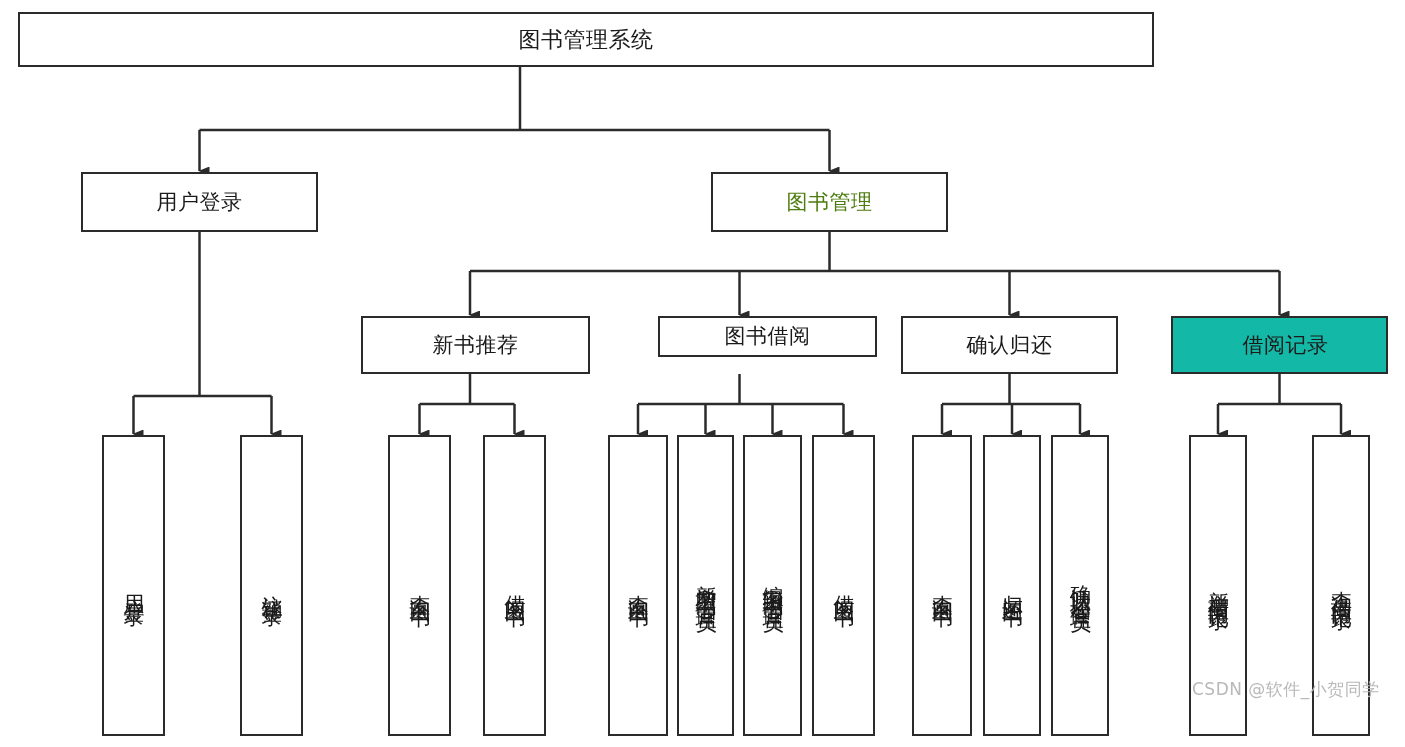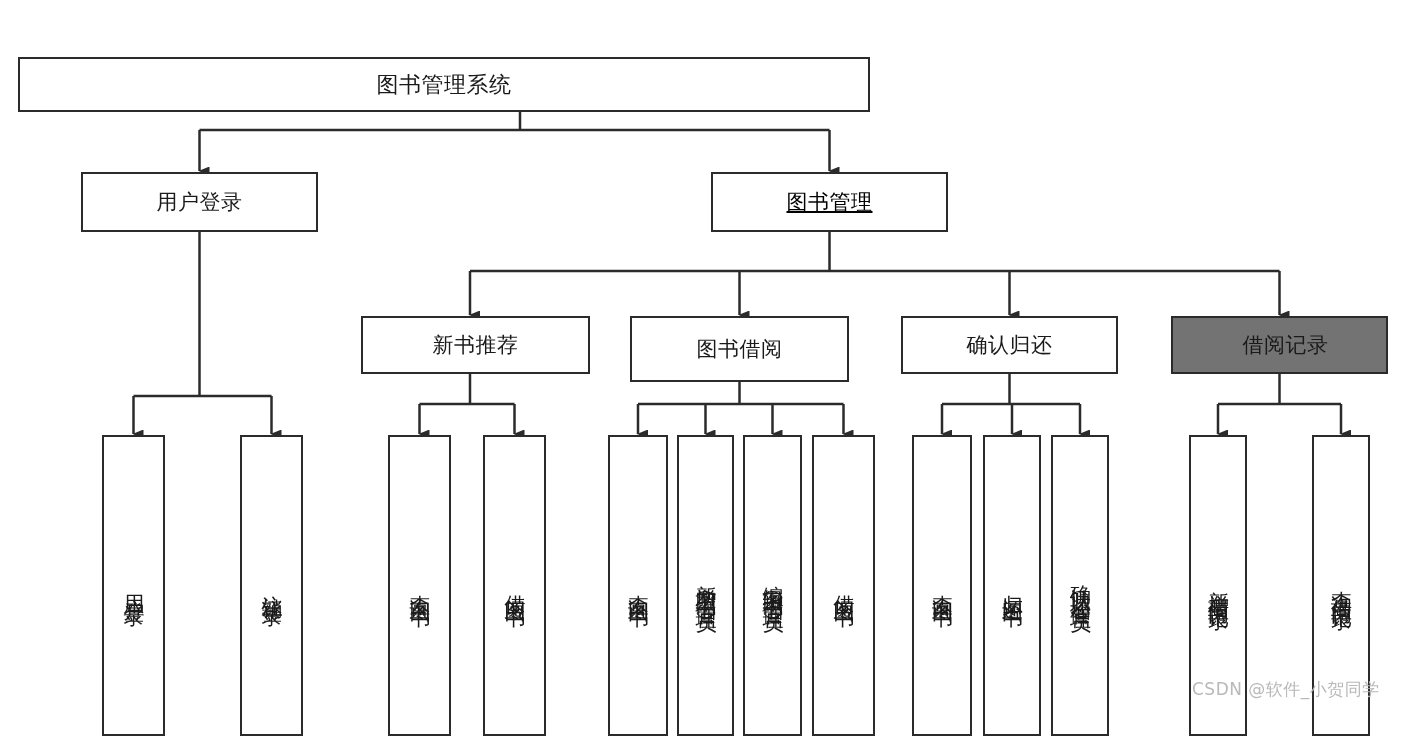--- a/index.html
+++ b/index.html
@@ -107,39 +107,39 @@
         <line x1="942" y1="404" x2="942" y2="434" stroke="#2b2b2b" stroke-width="2.5" marker-end="url(#arrowhead)"></line>
         <line x1="1012" y1="404" x2="1012" y2="434" stroke="#2b2b2b" stroke-width="2.5" marker-end="url(#arrowhead)"></line>
         <line x1="1080" y1="404" x2="1080" y2="434" stroke="#2b2b2b" stroke-width="2.5" marker-end="url(#arrowhead)"></line>
         <line x1="1279.5" y1="374" x2="1279.5" y2="404" stroke="#2b2b2b" stroke-width="2.5"></line>
         <line x1="1218" y1="404" x2="1341" y2="404" stroke="#2b2b2b" stroke-width="2.5"></line>
         <line x1="1218" y1="404" x2="1218" y2="434" stroke="#2b2b2b" stroke-width="2.5" marker-end="url(#arrowhead)"></line>
         <line x1="1341" y1="404" x2="1341" y2="434" stroke="#2b2b2b" stroke-width="2.5" marker-end="url(#arrowhead)"></line>
       </g>
   </svg>
   <div id="nodes-layer">
-      <div class="node-box horizontal root" style="left: 18px; top: 12px; width: 852px; height: 55px; border-color: rgb(43, 43, 43); background: rgb(255, 255, 255); margin-top: 45px;">
+      <div class="node-box horizontal root" style="left: 18px; top: 12px; width: 1136px; height: 55px; border-color: rgb(43, 43, 43); background: rgb(255, 255, 255);">
         <span class="node-label" style="color: rgb(26, 26, 26);">图书管理系统</span>
       </div>
       <div class="node-box horizontal" style="left: 81px; top: 172px; width: 237px; height: 60px; border-color: rgb(43, 43, 43); background: rgb(255, 255, 255);">
         <span class="node-label" style="color: rgb(26, 26, 26);">用户登录</span>
       </div>
       <div class="node-box horizontal" style="left: 711px; top: 172px; width: 237px; height: 60px; border-color: rgb(43, 43, 43); background: rgb(255, 255, 255);">
-        <span class="node-label" style="color: #000000; text-decoration: underline;">图书管理</span>
+        <span class="node-label" style="color: #4d7c0f;">图书管理</span>
       </div>
       <div class="node-box horizontal" style="left: 361px; top: 316px; width: 229px; height: 58px; border-color: rgb(43, 43, 43); background: rgb(255, 255, 255);">
         <span class="node-label" style="color: rgb(26, 26, 26);">新书推荐</span>
       </div>
-      <div class="node-box horizontal" style="left: 630px; top: 316px; width: 219px; height: 66px; border-color: rgb(43, 43, 43); background: rgb(255, 255, 255);">
+      <div class="node-box horizontal" style="left: 658px; top: 316px; width: 219px; height: 41px; border-color: rgb(43, 43, 43); background: rgb(255, 255, 255);">
         <span class="node-label" style="color: rgb(26, 26, 26);">图书借阅</span>
       </div>
       <div class="node-box horizontal" style="left: 901px; top: 316px; width: 217px; height: 58px; border-color: rgb(43, 43, 43); background: rgb(255, 255, 255);">
         <span class="node-label" style="color: rgb(26, 26, 26);">确认归还</span>
       </div>
-      <div class="node-box horizontal" style="left: 1171px; top: 316px; width: 217px; height: 58px; border-color: rgb(43, 43, 43); background: #737373; padding-left: 12px;">
+      <div class="node-box horizontal" style="left: 1171px; top: 316px; width: 217px; height: 58px; border-color: rgb(43, 43, 43); background: #14b8a6; padding-left: 12px;">
         <span class="node-label" style="color: rgb(26, 26, 26);">借阅记录</span>
       </div>
       <div class="node-box vertical" style="left: 102px; top: 435px; width: 63px; height: 301px; border-color: rgb(43, 43, 43); background: rgb(255, 255, 255);">
         <span class="node-label" style="color: rgb(26, 26, 26);">用户登录</span>
       </div>
       <div class="node-box vertical" style="left: 240px; top: 435px; width: 63px; height: 301px; border-color: rgb(43, 43, 43); background: rgb(255, 255, 255);">
         <span class="node-label" style="color: rgb(26, 26, 26);">注销登录</span>
       </div>
       <div class="node-box vertical" style="left: 388px; top: 435px; width: 63px; height: 301px; border-color: rgb(43, 43, 43); background: rgb(255, 255, 255);">
         <span class="node-label" style="color: rgb(26, 26, 26);">查询图书</span>

